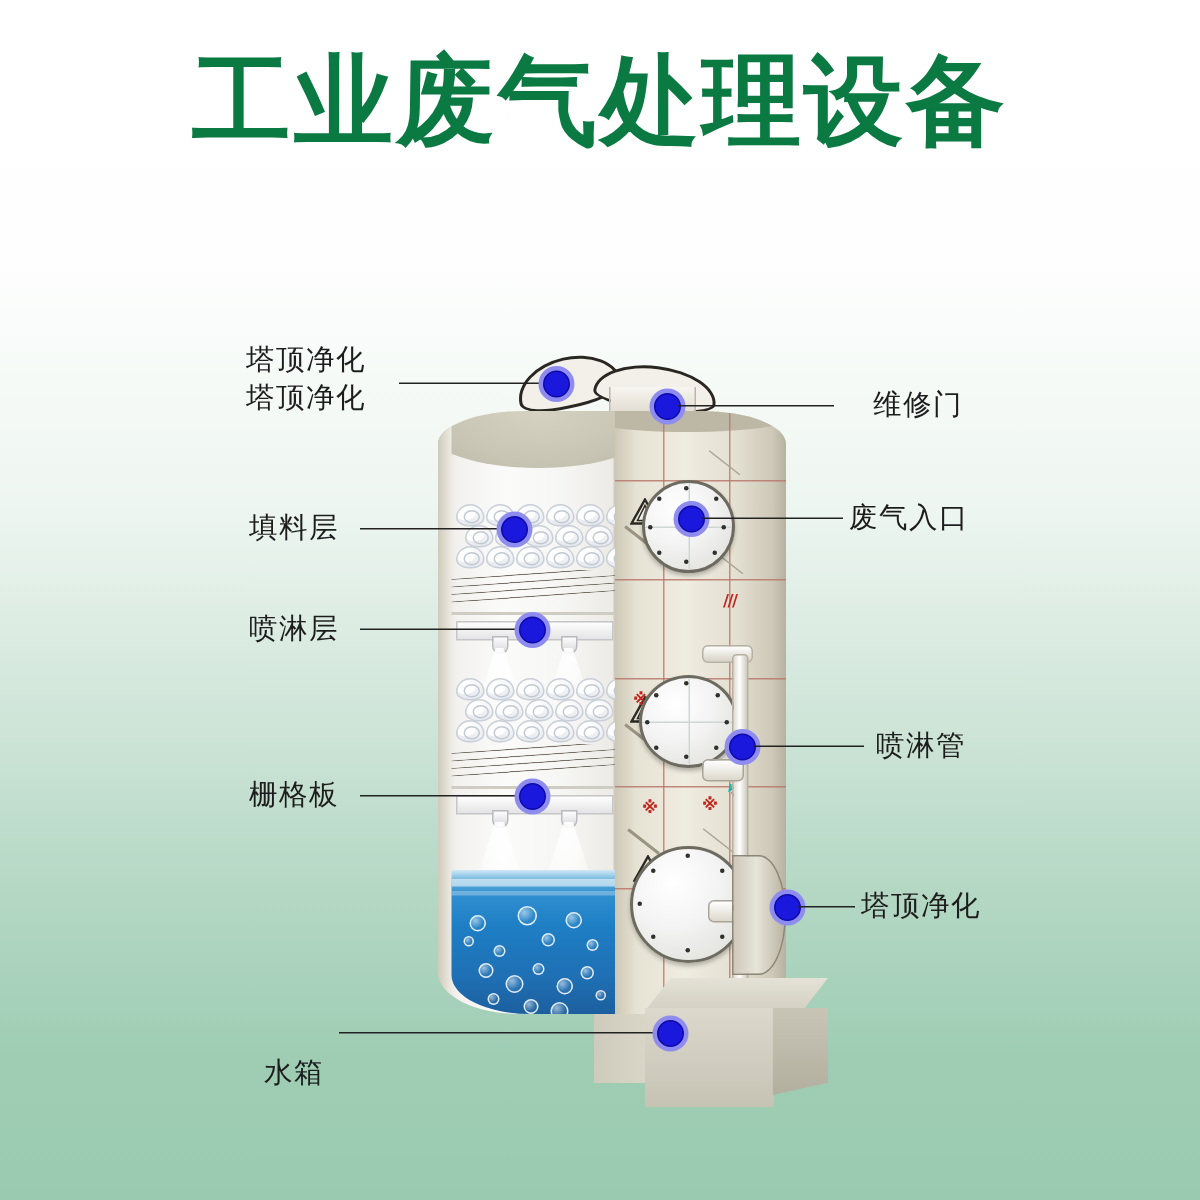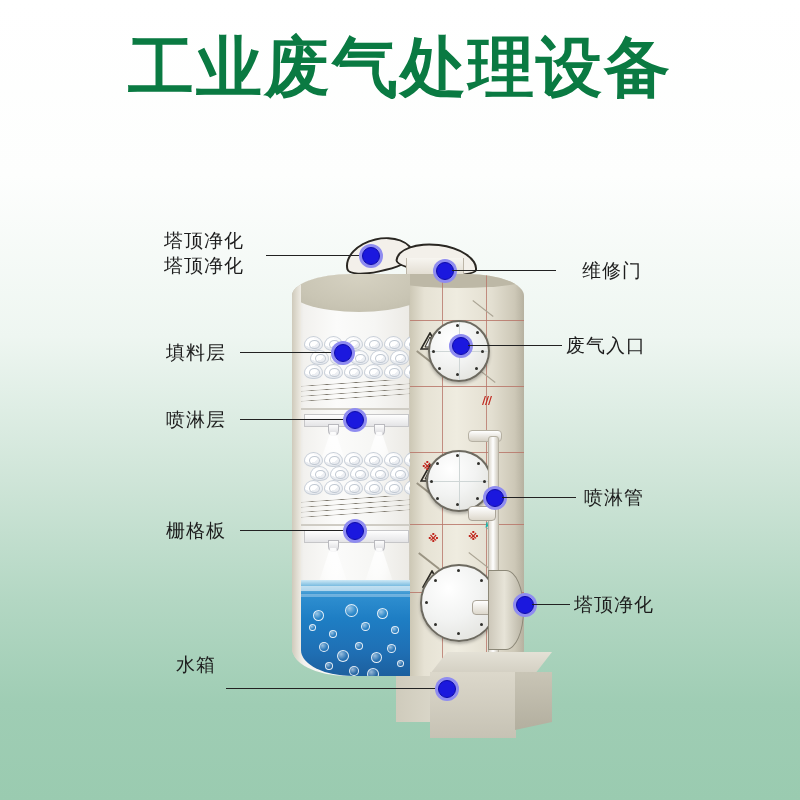--- a/index.html
+++ b/index.html
@@ -422,21 +422,21 @@
   <div class="dot" style="left:334px;top:344px;"></div>
 
   <div class="lbl left" style="left:166px;top:407px;">喷淋层</div>
   <div class="leader" style="left:240px;top:419px;width:114px;"></div>
   <div class="dot" style="left:346px;top:411px;"></div>
 
   <div class="lbl left" style="left:166px;top:518px;">栅格板</div>
   <div class="leader" style="left:240px;top:530px;width:114px;"></div>
   <div class="dot" style="left:346px;top:522px;"></div>
 
-  <div class="lbl left" style="left:176px;top:652px;">水箱</div>
+  <div class="lbl left" style="left:176px;top:703px;">水箱</div>
   <div class="leader" style="left:226px;top:688px;width:220px;"></div>
   <div class="dot" style="left:438px;top:680px;"></div>
 
   <div class="dot" style="left:436px;top:262px;"></div>
   <div class="leader" style="left:452px;top:270px;width:104px;"></div>
   <div class="lbl right" style="left:582px;top:258px;">维修门</div>
 
   <div class="dot" style="left:452px;top:337px;"></div>
   <div class="leader" style="left:468px;top:345px;width:94px;"></div>
   <div class="lbl right" style="left:566px;top:333px;">废气入口</div>

